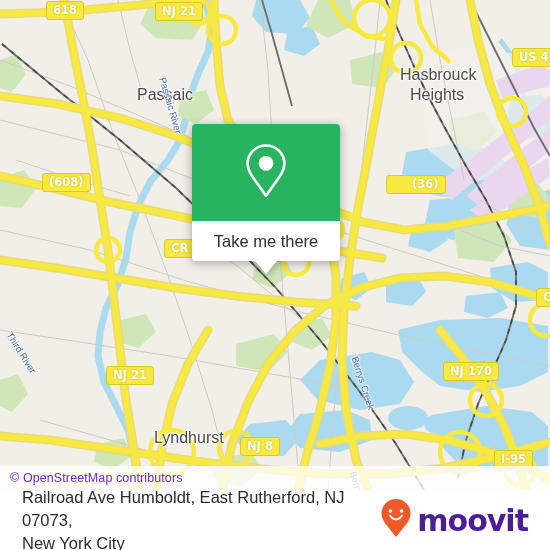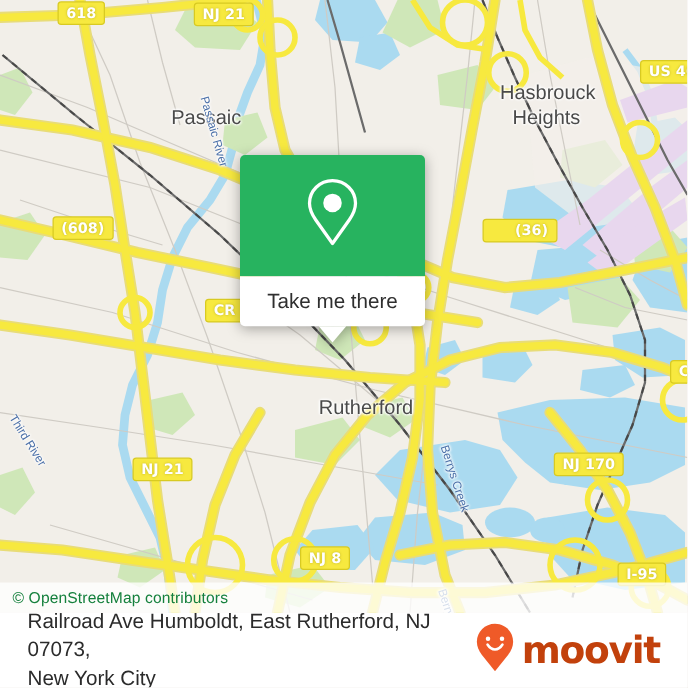--- a/index.html
+++ b/index.html
@@ -12,21 +12,21 @@
 
   
   #map{position:absolute;left:0;top:0;width:550px;height:490px;overflow:hidden;background:#f2efe9;}
   #map svg{position:absolute;left:0;top:0;}
 
   
   #attrib{
     position:absolute;left:0;top:466px;width:550px;height:24px;
     background:rgba(255,255,255,0.78);
     display:flex;align-items:center;
-    font-size:12.5px;color:#15803d;padding-left:10px;box-sizing:border-box;
+    font-size:12.5px;color:#6d28d9;padding-left:10px;box-sizing:border-box;
     letter-spacing:.1px;
   }
 
   
   #popup{
     position:absolute;left:192px;top:124px;width:148px;
     filter:drop-shadow(0 2px 5px rgba(0,0,0,.33));
   }
   #popup-head{
     background:#27b35f;border-radius:4px 4px 0 0;
@@ -49,21 +49,21 @@
   #bottom{
     position:absolute;left:0;top:490px;width:550px;height:60px;
     background:#ffffff;display:flex;align-items:center;
     box-sizing:border-box;padding:0 22px;gap:12px;
   }
   #addr{
     flex:1;font-size:16.5px;line-height:23px;color:#2b2b2b;
     max-width:400px;
   }
   #logo{display:flex;align-items:center;gap:5px;}
-  #logo-word{font-size:30px;font-weight:bold;color:#c2410c;letter-spacing:-1px;
+  #logo-word{font-size:30px;font-weight:bold;color:#4c1d95;letter-spacing:-1px;
              font-family:"DejaVu Sans",sans-serif;}
 
   
   .shield{
     position:absolute;background:#f7e93f;border:1.6px solid #d8ca22;
     border-radius:3px;color:#ffffff;font-weight:bold;font-size:11.5px;
     padding:1px 6px 2px 6px;white-space:nowrap;
     text-shadow:0 0 2px rgba(120,110,0,.45);
     font-family:"DejaVu Sans",sans-serif;
   }
@@ -233,21 +233,21 @@
           <circle cx="520" cy="470" r="15"></circle>
           <path d="M330,0 L344,22 L366,36 L392,40"></path>
           <path d="M416,0 L420,24 L432,46 L450,62"></path>
         </g>
       </g>
     </svg>
 
     <div class="plabel city" style="left:97px;top:86px;">Passaic</div>
     <div class="plabel city" style="left:360px;top:66px;">Hasbrouck</div>
     <div class="plabel city" style="left:370px;top:86px;text-align:center;">Heights</div>
-    <div class="plabel city" style="left:215px;top:318px;">Rutherford</div>
+    <div class="plabel city" style="left:114px;top:429px;">Lyndhurst</div>
 
     <div class="water-label" style="left:168px;top:76px;transform:rotate(74deg);transform-origin:left top;">Passaic River</div>
     <div class="water-label" style="left:14px;top:330px;transform:rotate(58deg);transform-origin:left top;">Third River</div>
     <div class="water-label" style="left:360px;top:355px;transform:rotate(72deg);transform-origin:left top;">Berrys Creek</div>
     <div class="water-label" style="left:358px;top:470px;transform:rotate(72deg);transform-origin:left top;">Berrys</div>
 
     <div class="shield" style="left:11px;top:1px;margin-left:35px;">618</div>
     <div class="shield" style="left:155px;top:2px;">NJ 21</div>
     <div class="shield" style="left:512px;top:48px;">US 46</div>
     <div class="shield" style="left:42px;top:173px;">(608)</div>

